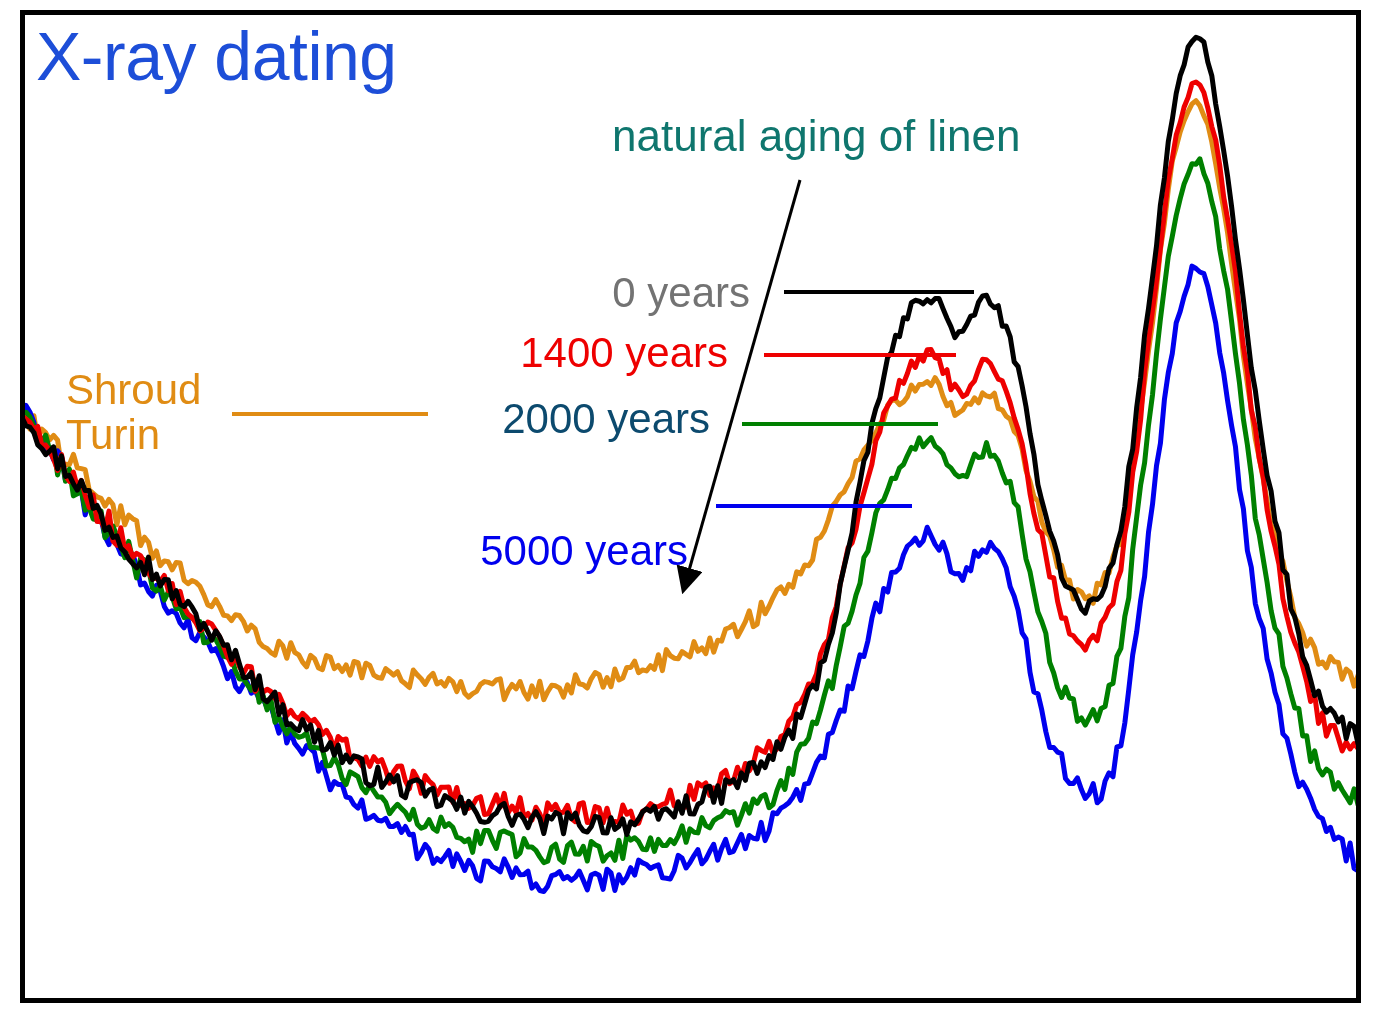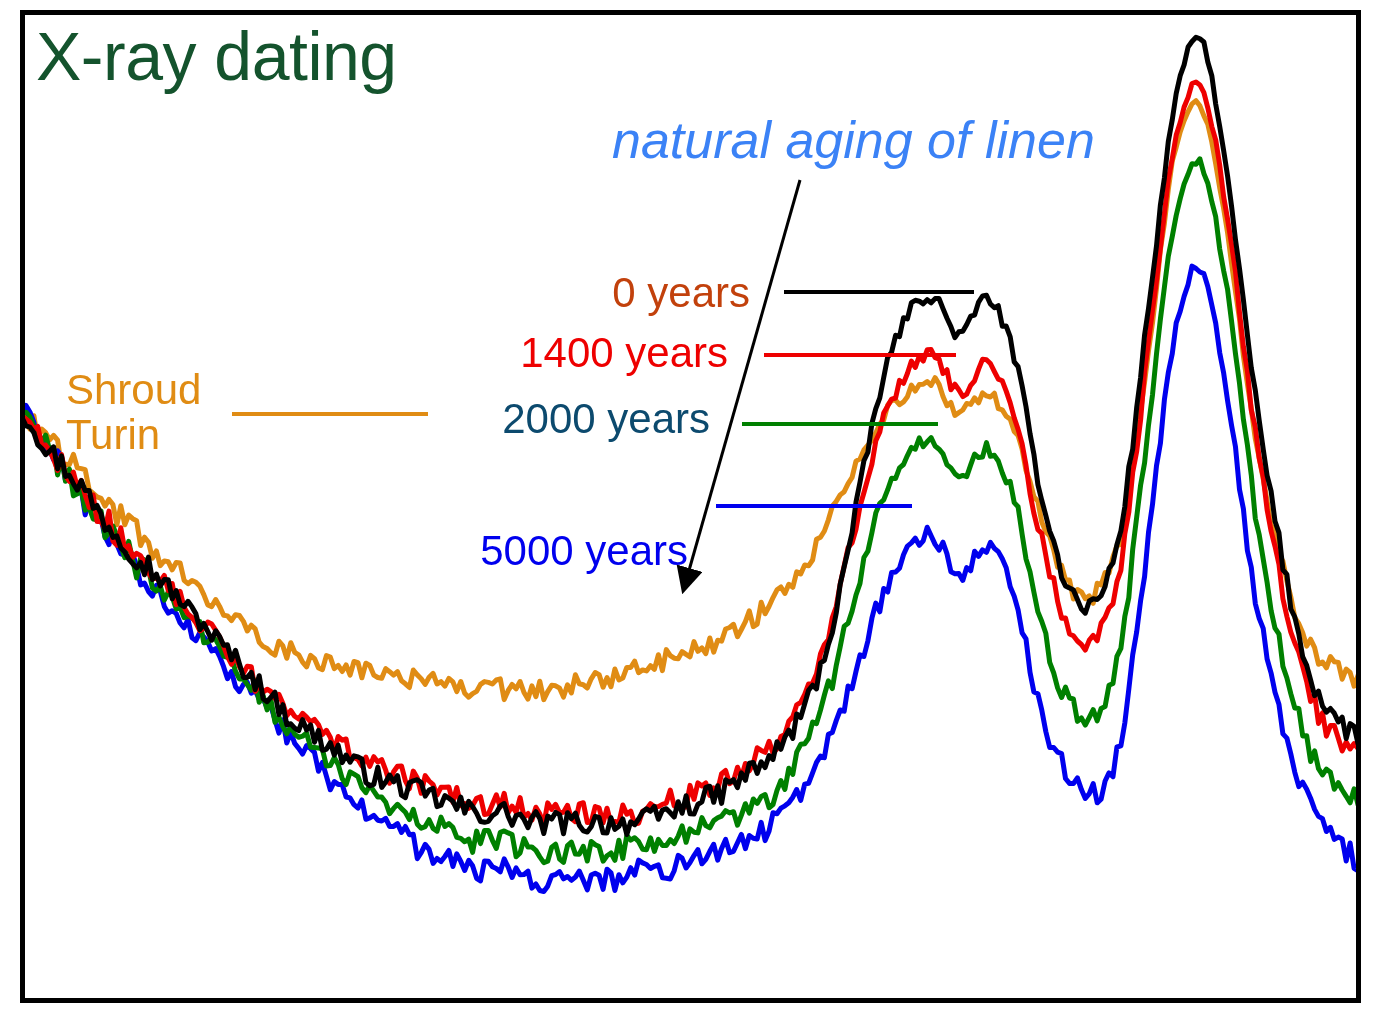--- a/index.html
+++ b/index.html
@@ -35,43 +35,42 @@
     top: 0;
     width: 1381px;
     height: 1023px;
   }
   .chart-title {
     position: absolute;
     left: 36px;
     top: 22px;
     font-size: 68px;
     line-height: 1;
-    color: #14532d;
+    color: #1d4ed8;
     letter-spacing: -0.5px;
     white-space: nowrap;
     text-align: right;
   }
   .annotation-label {
     position: absolute;
     left: 612px;
     top: 114px;
-    font-size: 52px;
+    font-size: 44px;
     line-height: 1;
-    color: #3b82f6;
+    color: #0f766e;
     white-space: nowrap;
-    font-style: italic;
   }
   .legend-text {
     position: absolute;
     font-size: 42px;
     line-height: 1;
     white-space: nowrap;
     text-align: right;
   }
-  .lt-0 { left: 330px; top: 272px; width: 420px; color: #c2410c; }
+  .lt-0 { left: 330px; top: 272px; width: 420px; color: #737373; }
   .lt-1400 { left: 330px; top: 332px; width: 398px; color: #ee0000; }
   .lt-2000 { left: 330px; top: 398px; width: 380px; color: #0c4a6e; }
   .lt-5000 { left: 330px; top: 482px; width: 358px; color: #0000ee; margin-top: 48px; }
   .shroud-label {
     position: absolute;
     left: 66px;
     top: 368px;
     font-size: 42px;
     line-height: 1.07;
     color: #e08c14;

